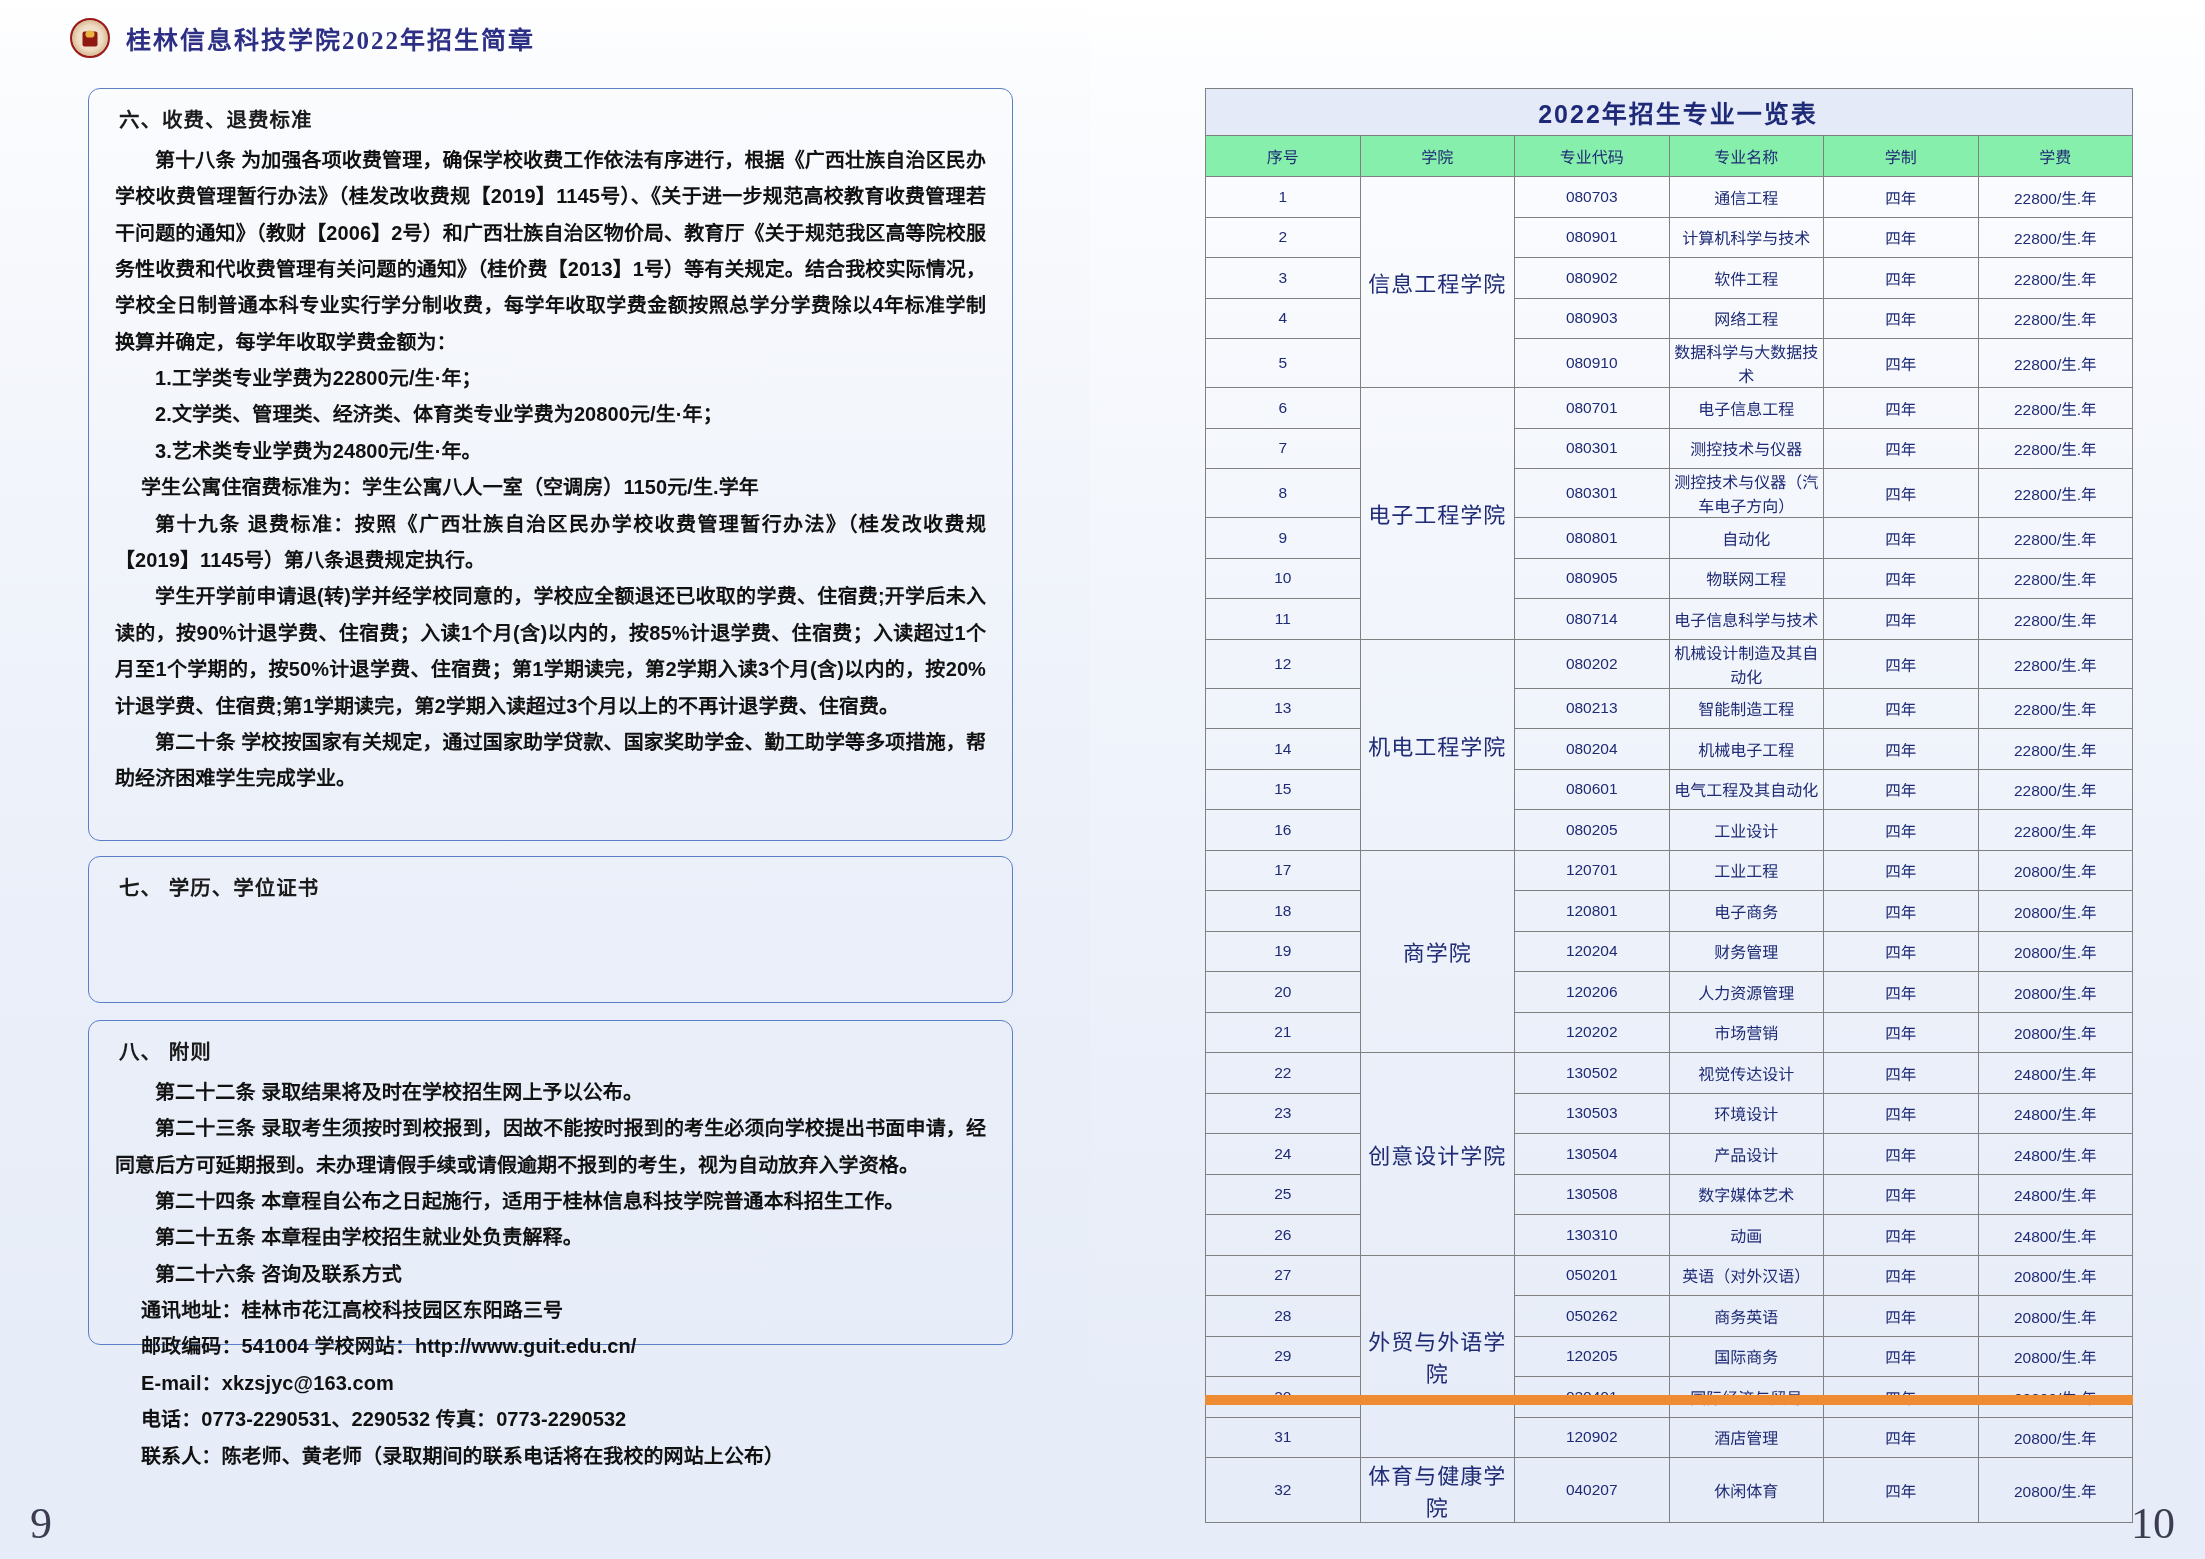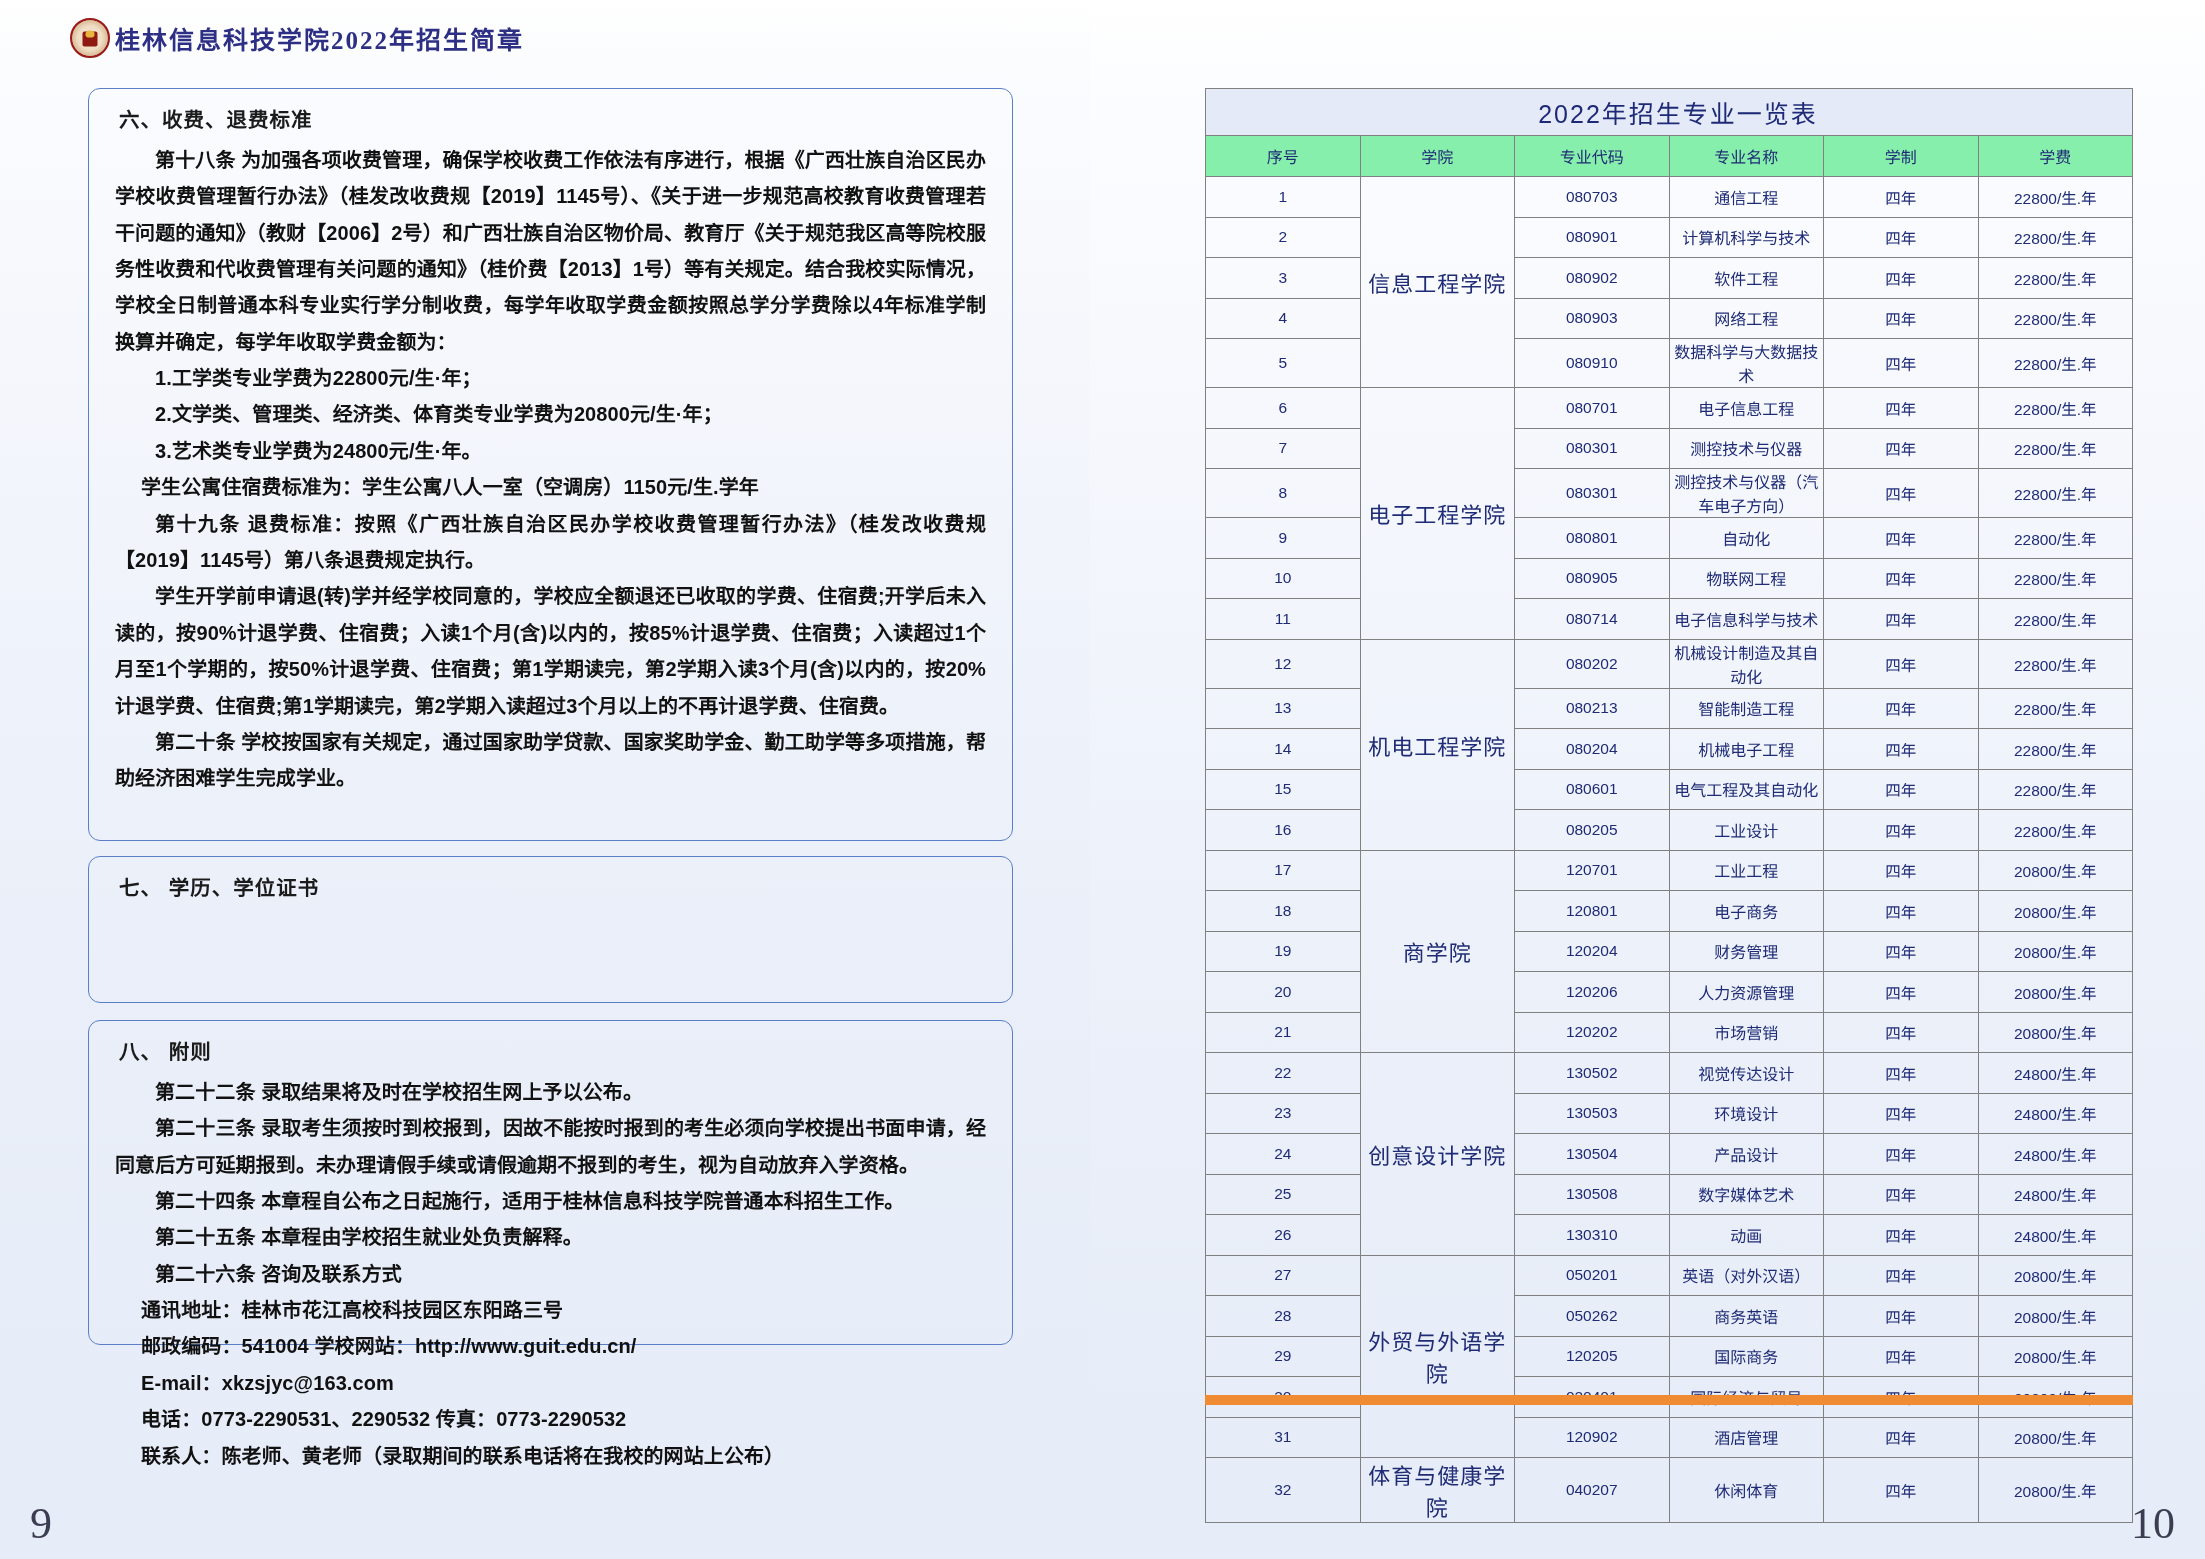--- a/index.html
+++ b/index.html
@@ -41,21 +41,21 @@
     z-index: 2;
   }
 
   
   .brand {
     position: absolute;
     left: 70px;
     top: 18px;
     display: flex;
     align-items: center;
-    gap: 5px;
+    gap: 16px;
   }
   .brand-seal {
     width: 36px;
     height: 36px;
     border-radius: 50%;
     border: 2px solid #9b1b1b;
     background: radial-gradient(circle at 50% 50%, #f6e9d8 0%, #efdcc3 48%, #d9bb97 70%, #9b1b1b 72%, #b33030 100%);
     position: relative;
     flex: 0 0 auto;
   }
@@ -148,21 +148,21 @@
     color: #1f2b75;
   }
   .tbl-title-cell {
     background: #e4eaf7 !important;
     border: 1.2px solid #808080;
     height: 46px !important;
     text-align: center !important;
   }
   .tbl-title-cell span {
     font-size: 25px;
-    font-weight: normal;
+    font-weight: bold;
     color: #1e2a77;
     letter-spacing: 2px;
     margin-left: 18px;
   }
   table.majors thead td {
     background: #86efac;
     font-size: 16px;
     color: #1f2b75;
     height: 40px;
   }

